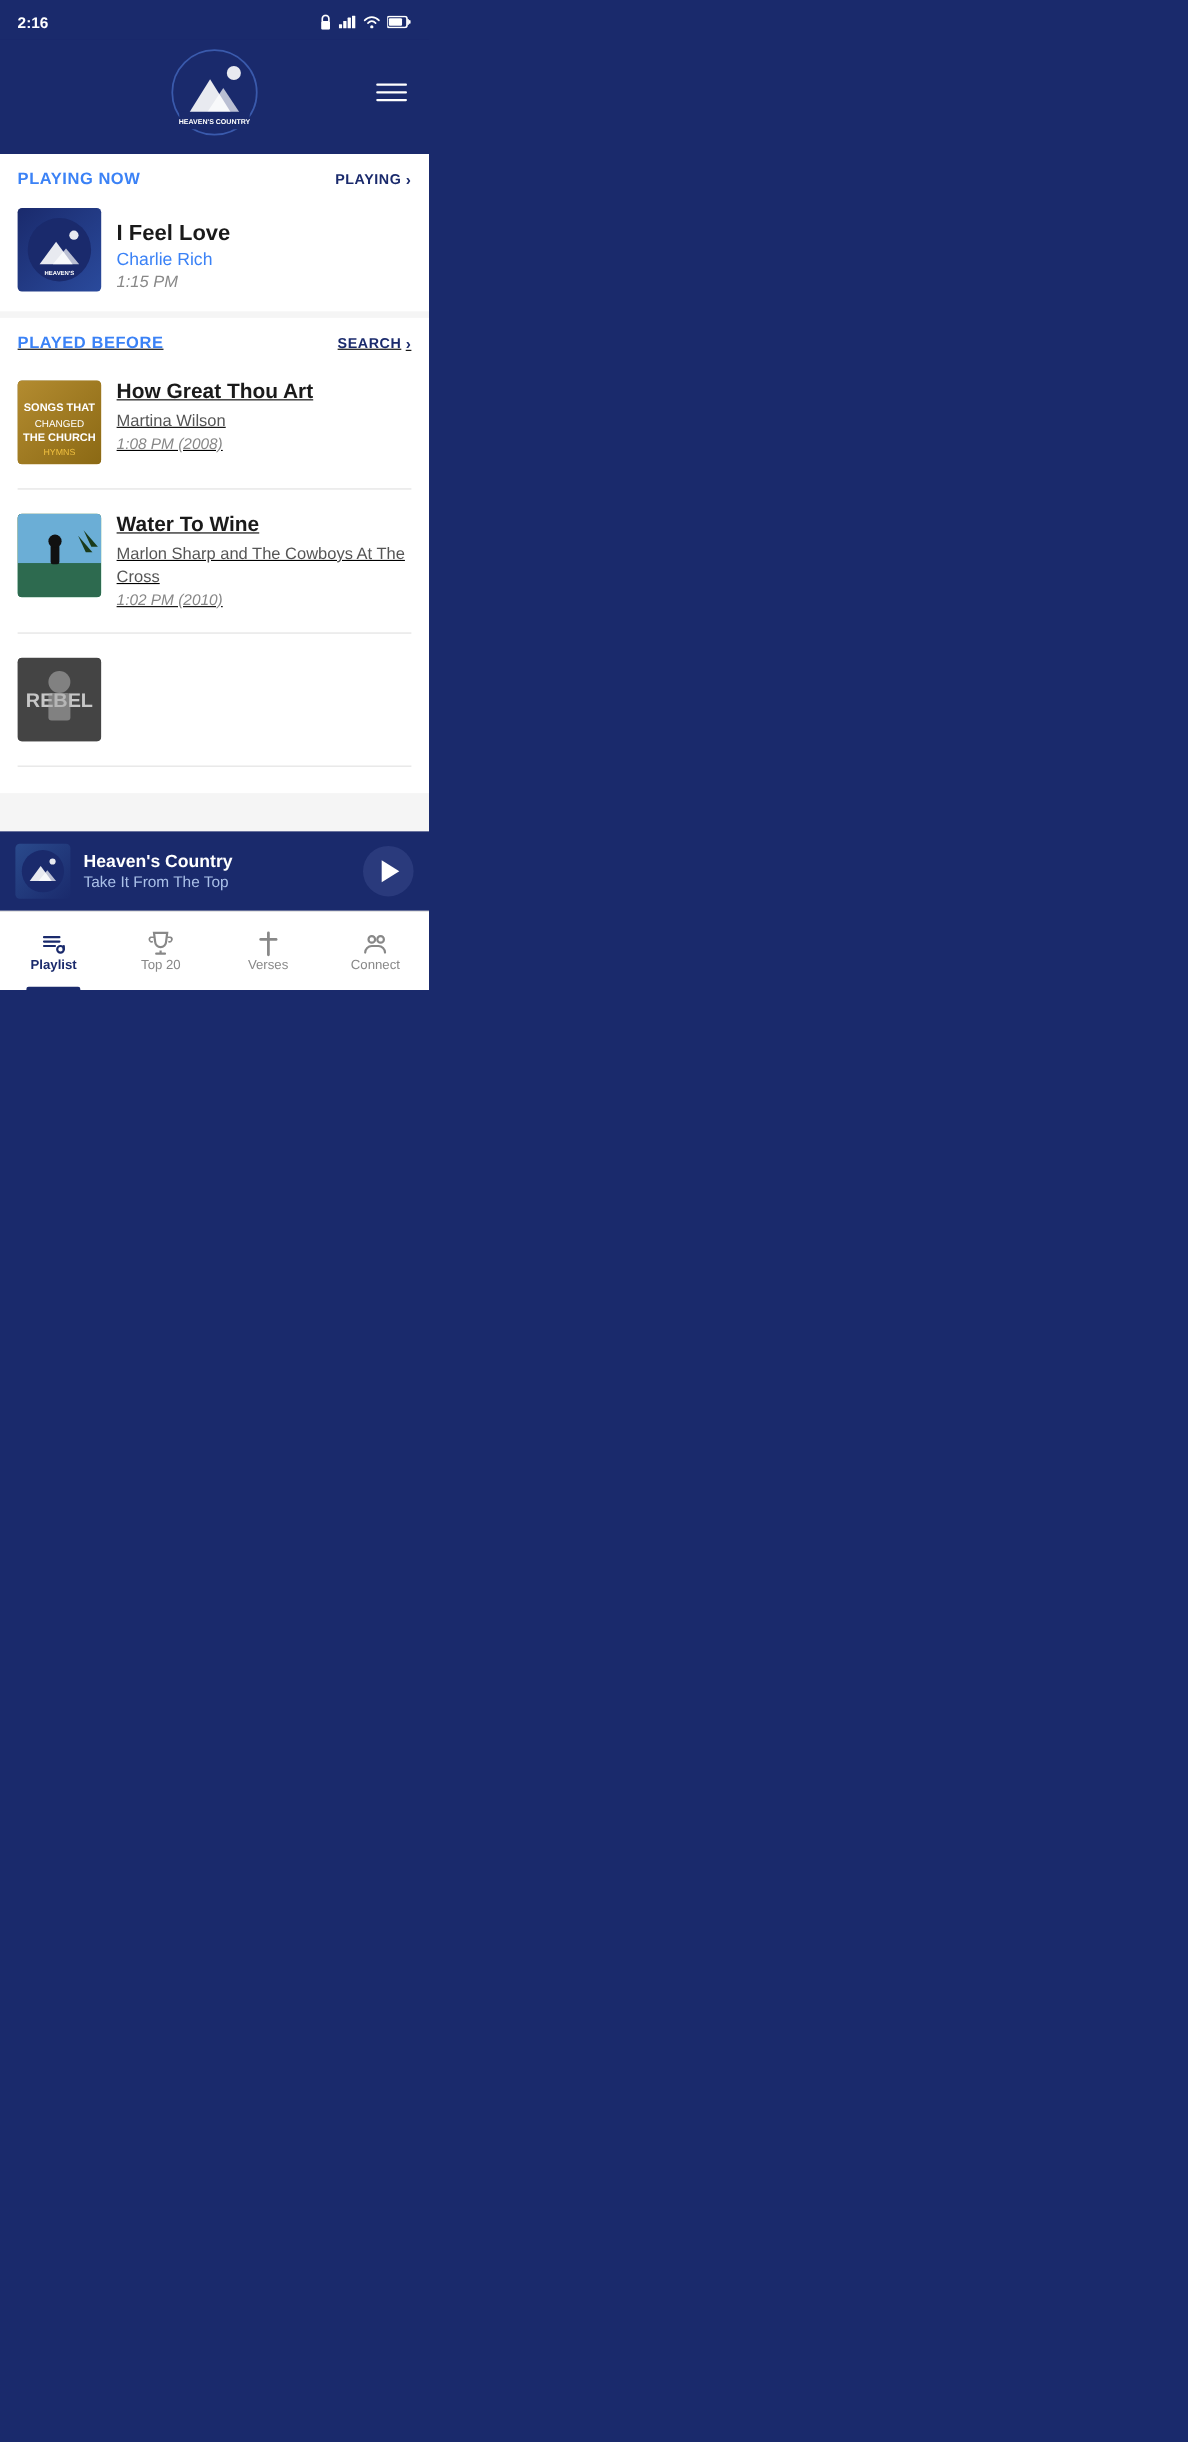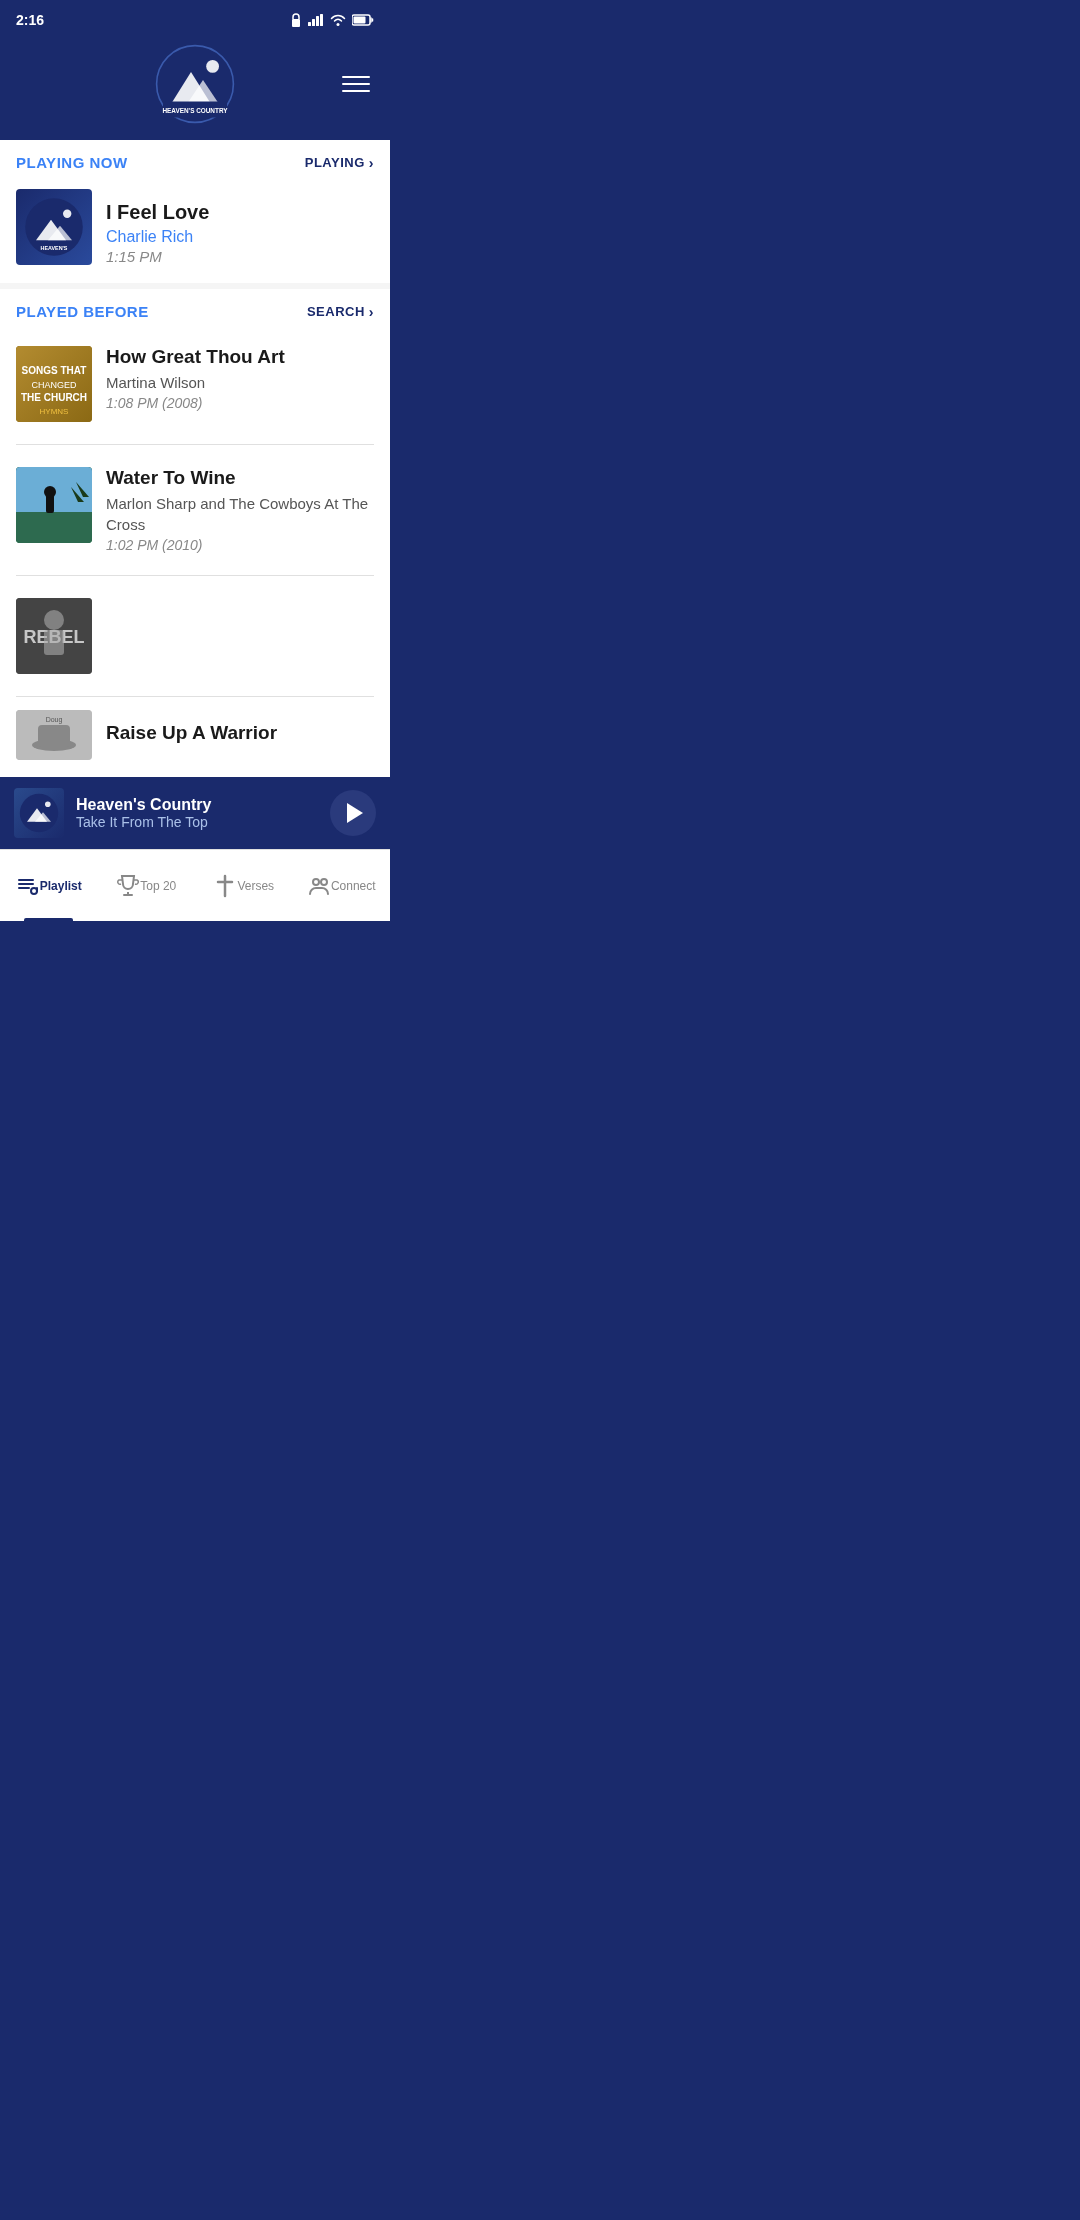--- a/index.html
+++ b/index.html
@@ -155,20 +155,21 @@
       height: 1px;
       background: #e0e0e0;
       margin: 10px 0;
     }
 
     
     .played-section {
       background: white;
       padding: 14px 16px;
       flex: 1;
+      text-decoration: underline;
     }
 
     
     .played-item {
       display: flex;
       align-items: flex-start;
       gap: 14px;
       padding: 12px 0;
     }
     .played-art {
@@ -270,21 +271,21 @@
     
     .bottom-nav {
       background: white;
       display: flex;
       border-top: 1px solid #e0e0e0;
       height: 72px;
     }
     .nav-item {
       flex: 1;
       display: flex;
-      flex-direction: row;
+      flex-direction: column;
       align-items: center;
       justify-content: center;
       gap: 0;
       cursor: pointer;
       padding: 8px 0;
     }
     .nav-item.active .nav-label {
       color: #1a2a6c;
       font-weight: 700;
     }
@@ -464,35 +465,20 @@
           <rect width="76" height="76" fill="#333" opacity="0.5"></rect>
           <text x="38" y="45" text-anchor="middle" fill="white" font-size="18" font-weight="900" font-family="Arial" opacity="0.7">REBEL</text>
 
           <circle cx="38" cy="22" r="10" fill="#aaa" opacity="0.6"></circle>
           <rect x="28" y="32" width="20" height="25" rx="3" fill="#aaa" opacity="0.6"></rect>
         </svg>
       </div>
     </div>
     <div class="divider"></div>
 
-    <div class="partial-item">
-      <div class="played-art art-doug" style="height:50px;width:76px;min-width:76px;">
-        <svg width="76" height="50" viewBox="0 0 76 50">
-          <rect width="76" height="50" fill="#bbb"></rect>
-
-          <ellipse cx="38" cy="35" rx="22" ry="6" fill="#888"></ellipse>
-          <rect x="22" y="15" width="32" height="22" rx="4" fill="#888"></rect>
-
-          <text x="38" y="12" text-anchor="middle" fill="#555" font-size="7" font-family="Arial">Doug</text>
-        </svg>
-      </div>
-      <div class="played-info">
-        <div class="played-title">Raise Up A Warrior</div>
-      </div>
-    </div>
 
   </div>
 
 </div>
 
 <div class="now-playing-bar">
   <div class="np-art">
     <svg width="40" height="40" viewBox="0 0 100 100">
       <circle cx="50" cy="50" r="48" fill="#1a2a6c"></circle>
       <polygon points="20,72 45,38 70,72" fill="white" opacity="0.9"></polygon>

